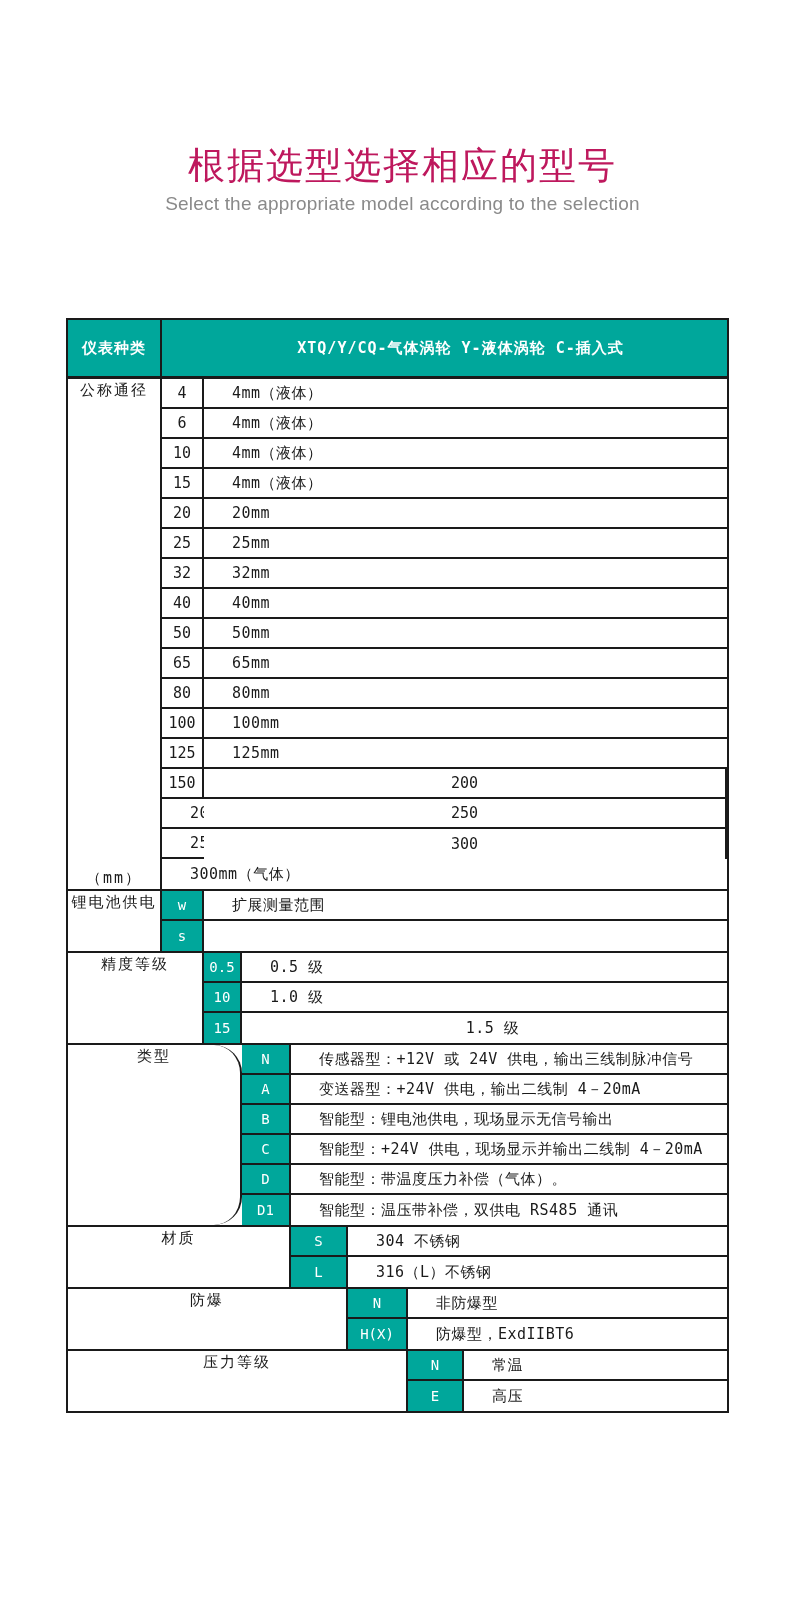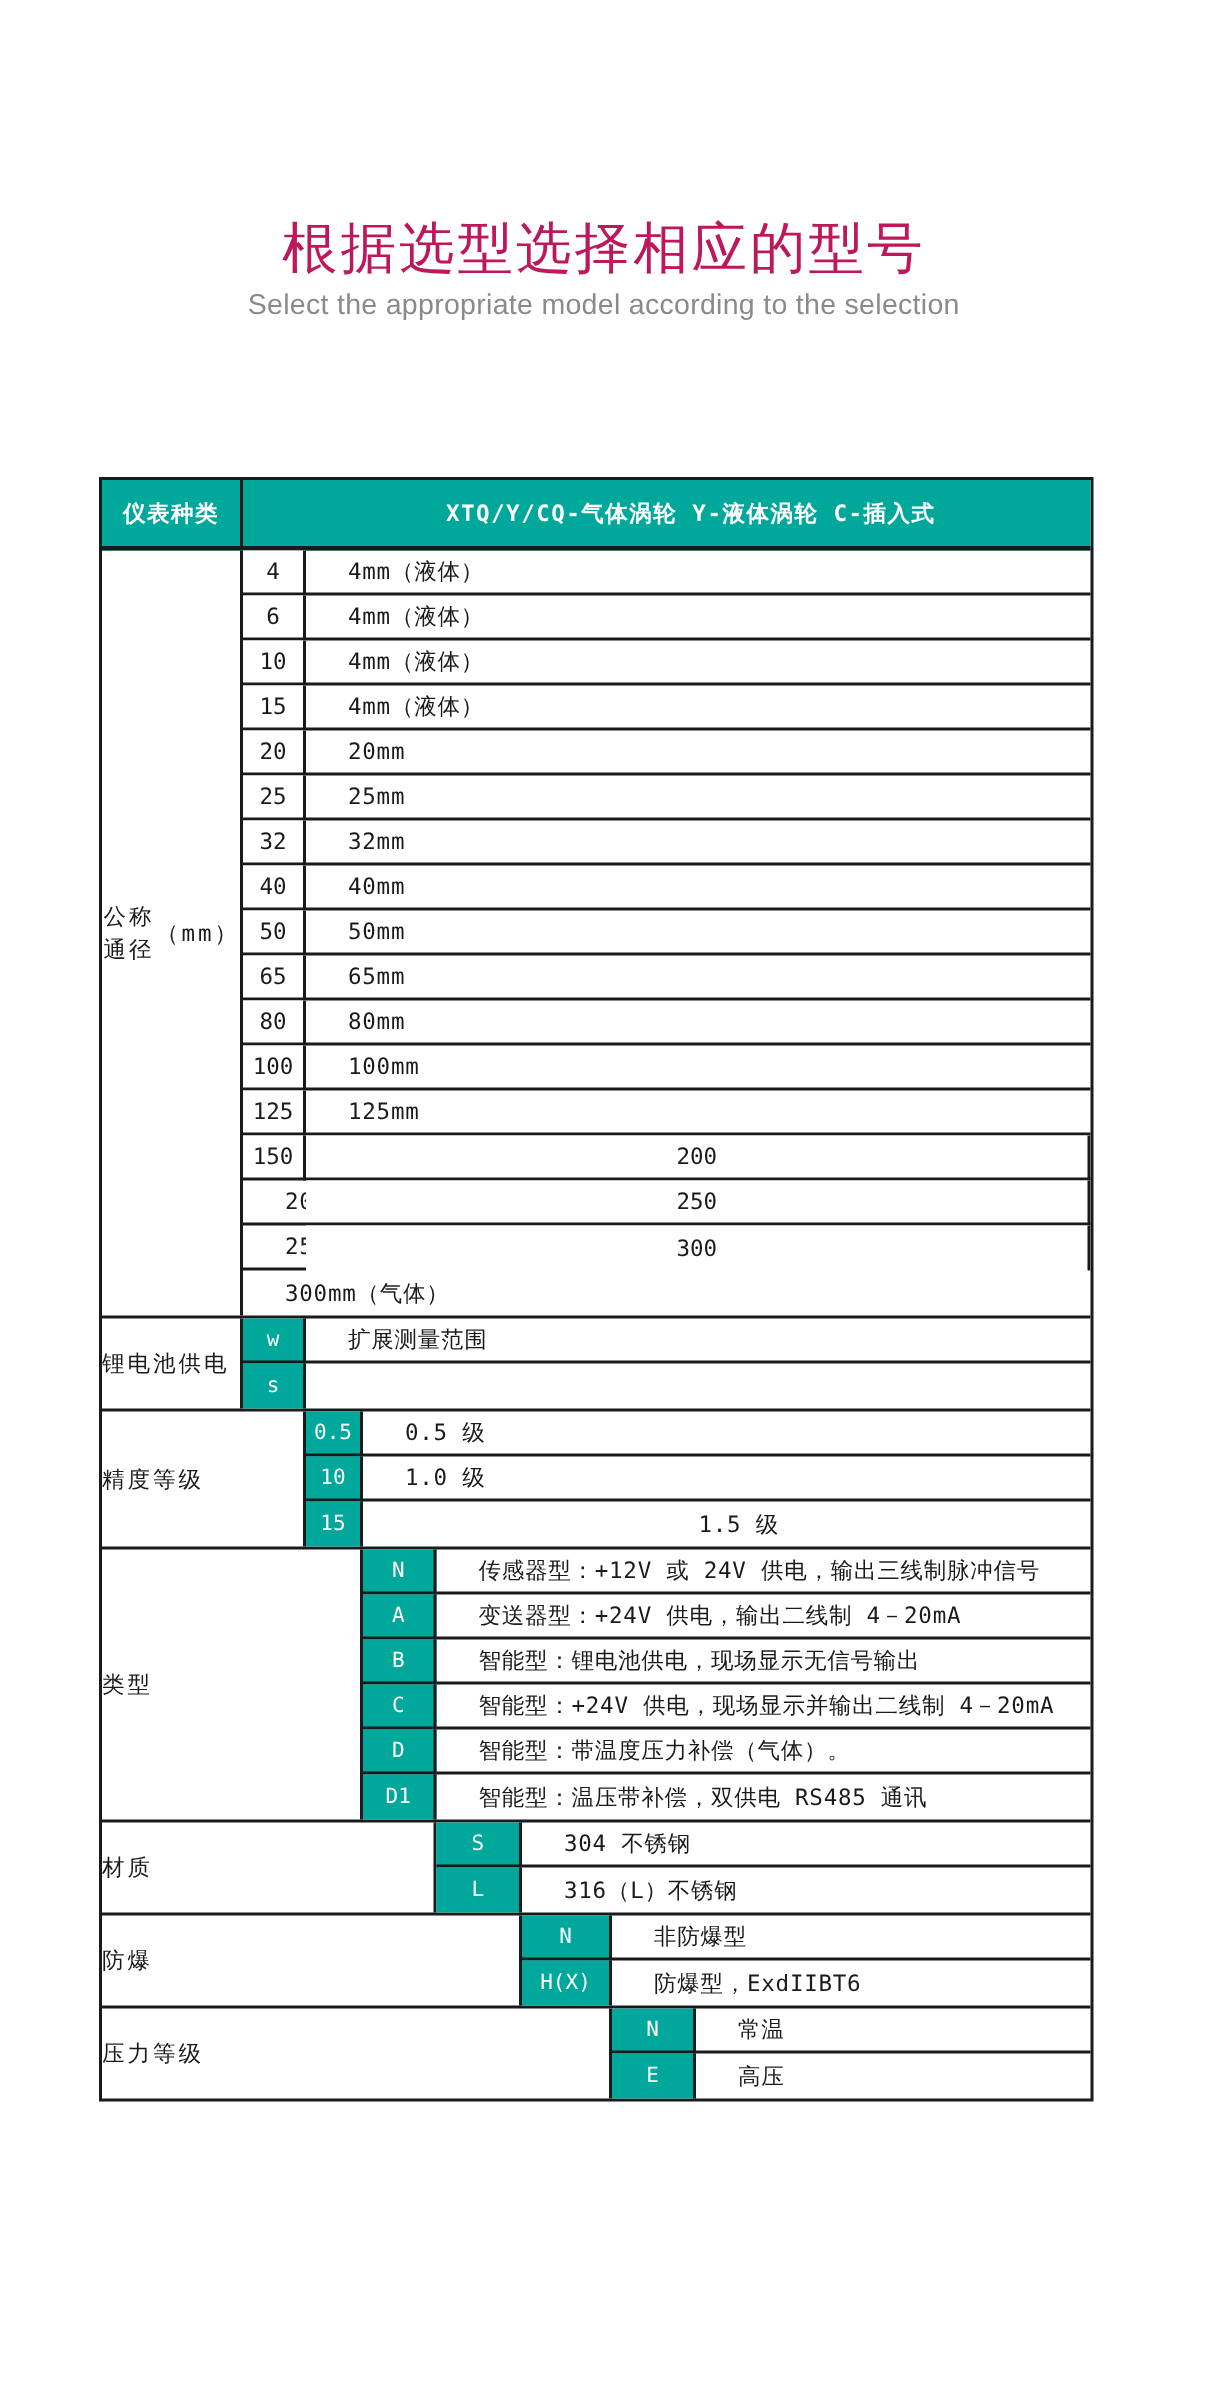--- a/index.html
+++ b/index.html
@@ -13,31 +13,31 @@
   .subtitle{margin-top:5px;font-size:19px;color:#8a8a8a;letter-spacing:.2px;}
 
   .tbl{
     position:absolute;left:66px;top:318px;width:663px;
     border:2px solid #1a1a1a;background:#fff;box-sizing:border-box;
     font-family:"DejaVu Sans Mono","Liberation Mono",monospace;
     color:#1a1a1a;
   }
   .tbl *{box-sizing:border-box;}
 
-  .header{display:flex;height:47px;background:#00A79B;color:#fff;
+  .header{display:flex;height:59px;background:#00A79B;color:#fff;
     border-bottom:3px solid #1a1a1a;font-weight:700;font-size:15px;gap:32px;}
   .header .h1{width:94px;display:flex;align-items:center;justify-content:center;
     border-right:2px solid #1a1a1a;letter-spacing:1px;}
   .header .h2{flex:1;display:flex;align-items:center;justify-content:center;letter-spacing:1px;}
 
   .section{display:grid;grid-auto-rows:30px;}
   .section + .section{border-top:2px solid #1a1a1a;}
 
   .label{
-    display:flex;align-items:center;justify-content:flex-start;
+    display:flex;flex-direction:column;align-items:center;justify-content:space-between;
     border-right:2px solid #1a1a1a;font-size:15px;letter-spacing:2px;text-align:center;
     line-height:1.5;
   }
   .code{
     display:flex;align-items:center;justify-content:center;
     background:#00A79B;color:#ffffff;
     border-right:2px solid #1a1a1a;border-bottom:2px solid #1a1a1a;
     font-size:14px;
   }
   .code.plain{background:#ffffff;color:#1a1a1a;font-size:15px;}
@@ -118,21 +118,21 @@
     </div>
     <div class="code">0.5</div>
     <div class="desc">0.5 级</div>
     <div class="code">10</div>
     <div class="desc">1.0 级</div>
     <div class="code lr">15</div>
     <div class="desc center lr">1.5 级</div>
   </div>
 
   <div class="section" style="grid-template-columns:174px 49px 1fr;">
-    <div class="label" style="grid-row:1/span 6;">
+    <div class="label" style="grid-row:1/span 6;border-radius:28px;">
       <span>类型</span>
     </div>
     <div class="code">N</div>
     <div class="desc">传感器型：+12V 或 24V 供电，输出三线制脉冲信号</div>
     <div class="code">A</div>
     <div class="desc">变送器型：+24V 供电，输出二线制 4－20mA</div>
     <div class="code">B</div>
     <div class="desc">智能型：锂电池供电，现场显示无信号输出</div>
     <div class="code">C</div>
     <div class="desc">智能型：+24V 供电，现场显示并输出二线制 4－20mA</div>

